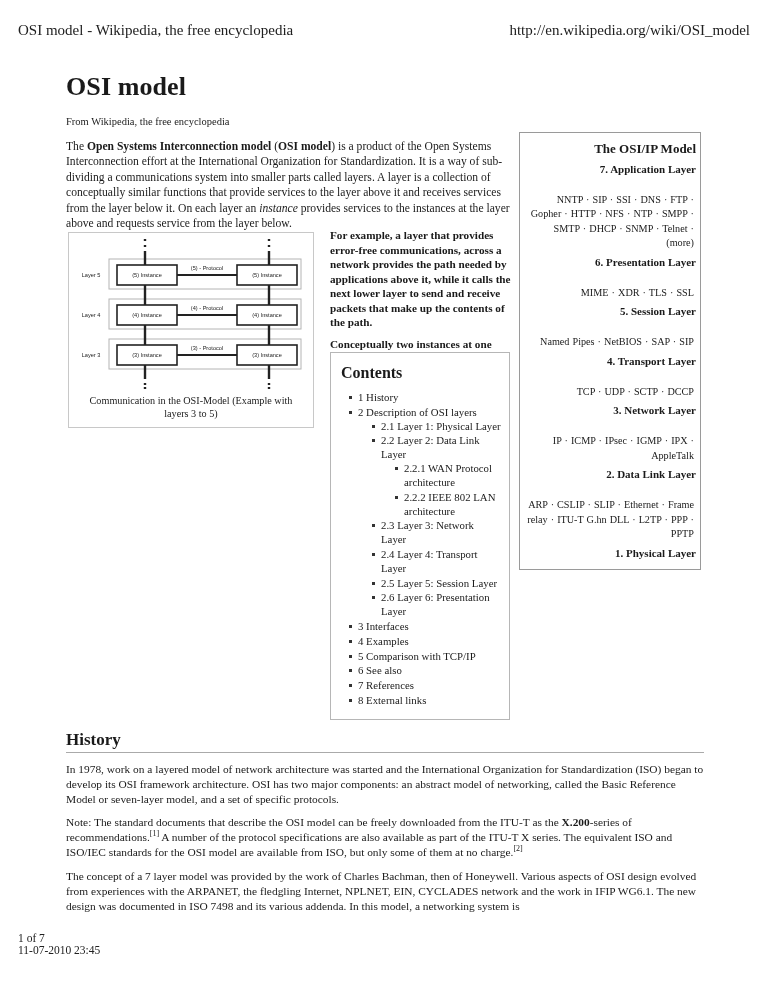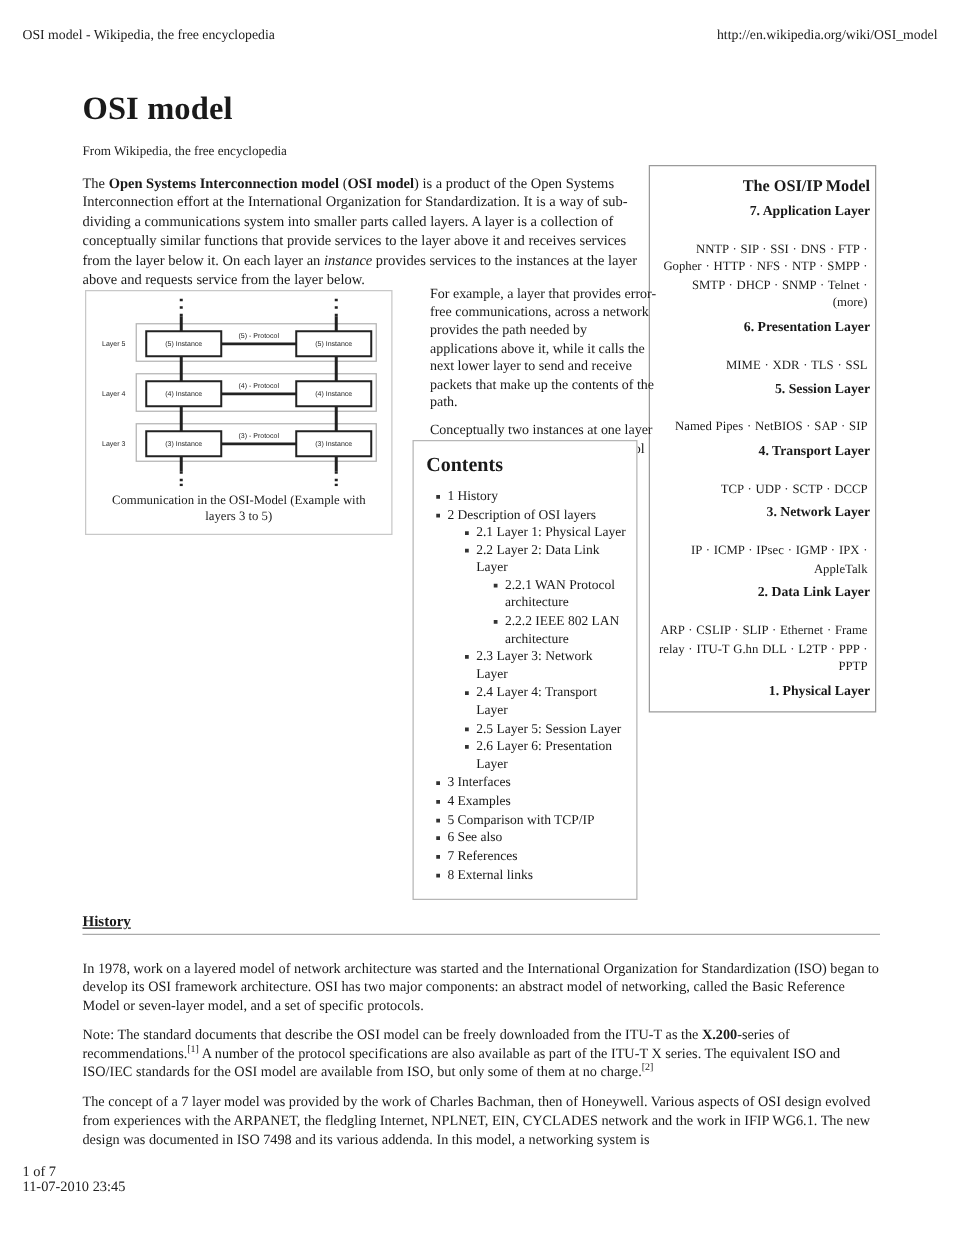--- a/index.html
+++ b/index.html
@@ -15,21 +15,21 @@
     color: #1a1a1a;
     overflow: hidden;
   }
 
   
   .print-header {
     position: absolute;
     top: 22px; left: 18px; right: 18px;
     display: flex;
     justify-content: space-between;
-    font-size: 11px;
+    font-size: 15px;
     color: #202020;
   }
   .print-footer {
     position: absolute;
     bottom: 38px; left: 18px; right: 18px;
     display: flex;
     justify-content: flex-end;
     font-size: 11.5px;
     color: #202020;
     flex-direction: column;
@@ -61,27 +61,26 @@
   }
   p.body-text b { font-weight: bold; }
   p.body-text i { font-style: italic; }
   sup { font-size: 8px; vertical-align: super; line-height: 0; }
 
   .lead {
     width: 448px;
   }
 
   h2.section-title {
-    font-size: 12px;
-    font-weight: bold;
-    margin: 0 0 20px 0;
+    font-size: 17px;
+    font-weight: bold;
+    margin: 0 0 9px 0;
     border-bottom: 1px solid #aaa;
     padding-bottom: 2px;
     width: 100%;
-    text-decoration: underline;
   }
 
   
   .infobox {
     position: absolute;
     top: 132px;
     left: 519px;
     width: 182px;
     border: 1px solid #9a9a9a;
     background: #fff;
@@ -166,22 +165,23 @@
     position: absolute;
     left: 0; top: 5px;
     width: 3px; height: 3px;
     background: #333;
   }
 
   
   .mid-col {
     position: absolute;
     top: 228px;
-    left: 344px;
+    left: 330px;
     width: 182px;
+    font-weight: bold;
   }
   .mid-col p {
     font-size: 11.2px;
     line-height: 1.3;
     margin: 0 0 7px 0;
   }
 
   
   .history {
     position: absolute;

